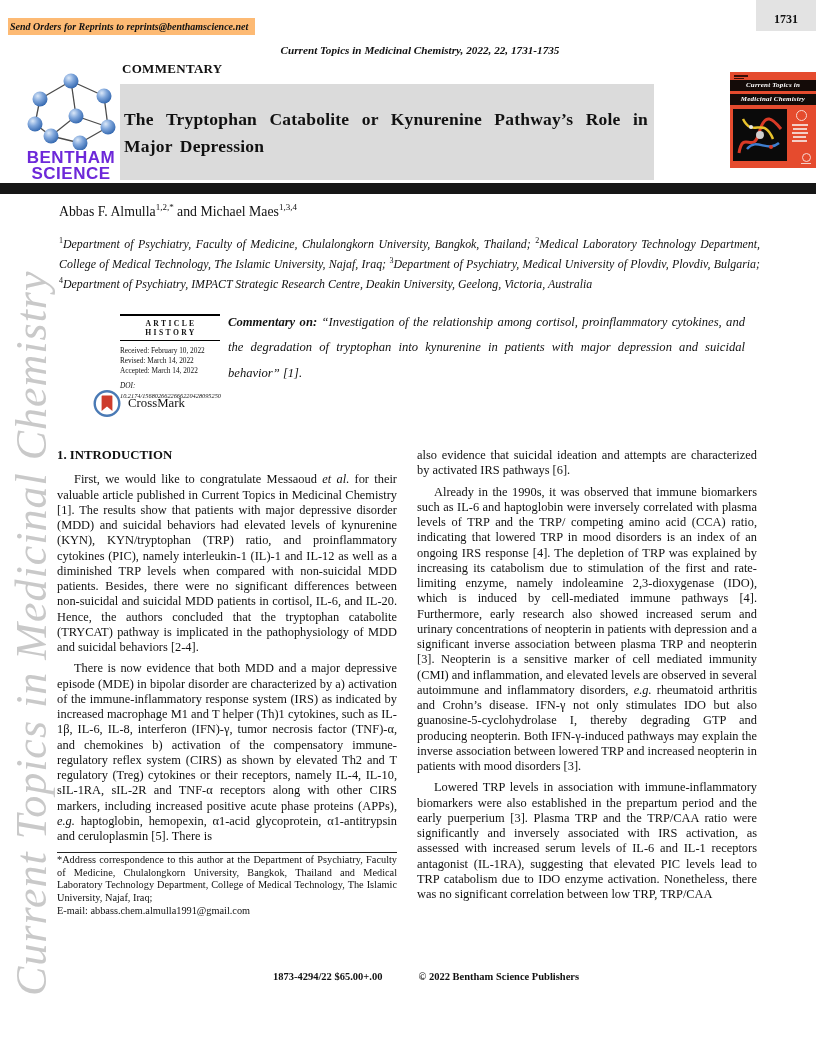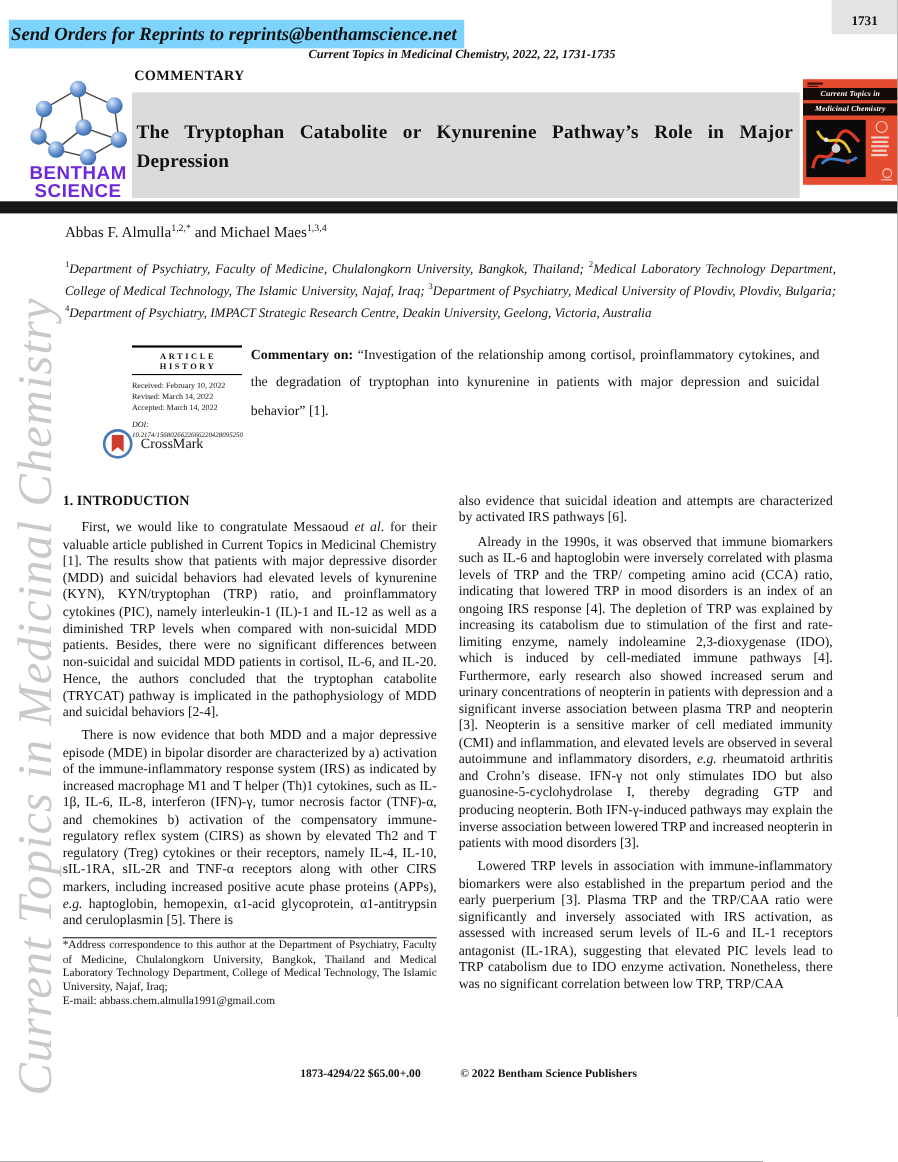--- a/index.html
+++ b/index.html
@@ -6,36 +6,36 @@
   .page{position:relative;width:816px;height:1056px;background:#ffffff;margin:0 auto;
         font-family:"Liberation Serif","DejaVu Serif",serif;color:#111;overflow:hidden;}
 
   
   .watermark{position:absolute;left:6px;top:996px;width:790px;height:48px;
              transform:rotate(-90deg);transform-origin:left top;
              font-style:italic;font-size:44px;color:#c9c9c9;white-space:nowrap;
              font-family:"Liberation Serif",serif;letter-spacing:1px;}
 
   
-  .reprint-strip{position:absolute;left:8px;top:18px;background:#7dd3fc;
-                 font-weight:bold;font-style:italic;font-size:17px;padding:3px 7px 3px 2px;}
+  .reprint-strip{position:absolute;left:8px;top:18px;background:#fdba74;
+                 font-weight:bold;font-style:italic;font-size:10px;padding:3px 7px 3px 2px;}
   .pageno-box{position:absolute;left:756px;top:0;width:60px;height:31px;background:#e3e3e3;
               font-weight:bold;font-size:12px;text-align:center;line-height:38px;}
   .journal-line{position:absolute;left:120px;top:44px;width:600px;text-align:center;
                 font-weight:bold;font-style:italic;font-size:11.2px;}
 
   
   .logo{position:absolute;left:24px;top:72px;width:94px;text-align:center;}
   .logo svg{display:block;margin:0 auto;}
   .logo-text{font-family:"Liberation Sans","DejaVu Sans",sans-serif;font-weight:bold;
              font-size:17px;line-height:16px;color:#6d28d9;letter-spacing:.5px;}
 
   .commentary-label{position:absolute;left:122px;top:61px;font-weight:bold;font-size:13px;letter-spacing:.3px;}
 
-  .title-box{position:absolute;left:120px;top:84px;width:607px;height:96px;background:#dbdbdb;}
+  .title-box{position:absolute;left:120px;top:84px;width:534px;height:96px;background:#dbdbdb;}
   .title-text{margin:22px 6px 0 4px;font-weight:bold;font-size:17.5px;line-height:27px;
               text-align:justify;letter-spacing:.2px;word-spacing:3px;}
 
   
   .cover{position:absolute;left:730px;top:72px;width:86px;height:96px;background:#e54b2e;overflow:hidden;}
   .cover-micro{margin:3px 0 0 4px;}
   .cover-micro div{height:1.5px;background:#3a0e08;margin-bottom:1px;}
   .cover-strip{background:#140b08;color:#fff;font-style:italic;font-weight:bold;
                font-size:7px;line-height:11px;text-align:center;letter-spacing:.2px;}
   .cover-gap{height:3px;}
@@ -62,21 +62,21 @@
            font-weight:bold;font-size:7.6px;letter-spacing:2.4px;text-align:center;
            padding:3px 0 3px 2px;}
   .ah-dates{margin-top:5px;font-size:7.3px;line-height:9.8px;}
   .ah-doi{margin-top:6px;font-style:italic;font-size:7.3px;line-height:9.5px;}
   .ah-doi .num{font-size:6.3px;white-space:nowrap;}
 
   .crossmark{position:absolute;left:93px;top:388px;display:flex;align-items:center;gap:7px;}
   .crossmark-label{font-size:12.8px;}
 
   .commentary-on{position:absolute;left:228px;top:310px;width:517px;
-                 font-size:12.6px;line-height:25.4px;text-align:justify;}
+                 font-size:12.6px;line-height:25.4px;text-align:justify;font-style:italic;}
 
   
   .columns{position:absolute;left:57px;top:448px;width:701px;display:flex;gap:20px;}
   .col{width:340px;font-size:12.4px;line-height:15.25px;text-align:justify;}
   .col h2{font-size:12.8px;margin:0 0 9px 0;font-weight:bold;}
   .col p{margin:0 0 6px 0;}
   .col p.indent{text-indent:17px;}
   .footnote{margin-top:8px;border-top:1.2px solid #222;padding-top:1px;
             font-size:10.3px;line-height:12.6px;text-align:justify;}
 

